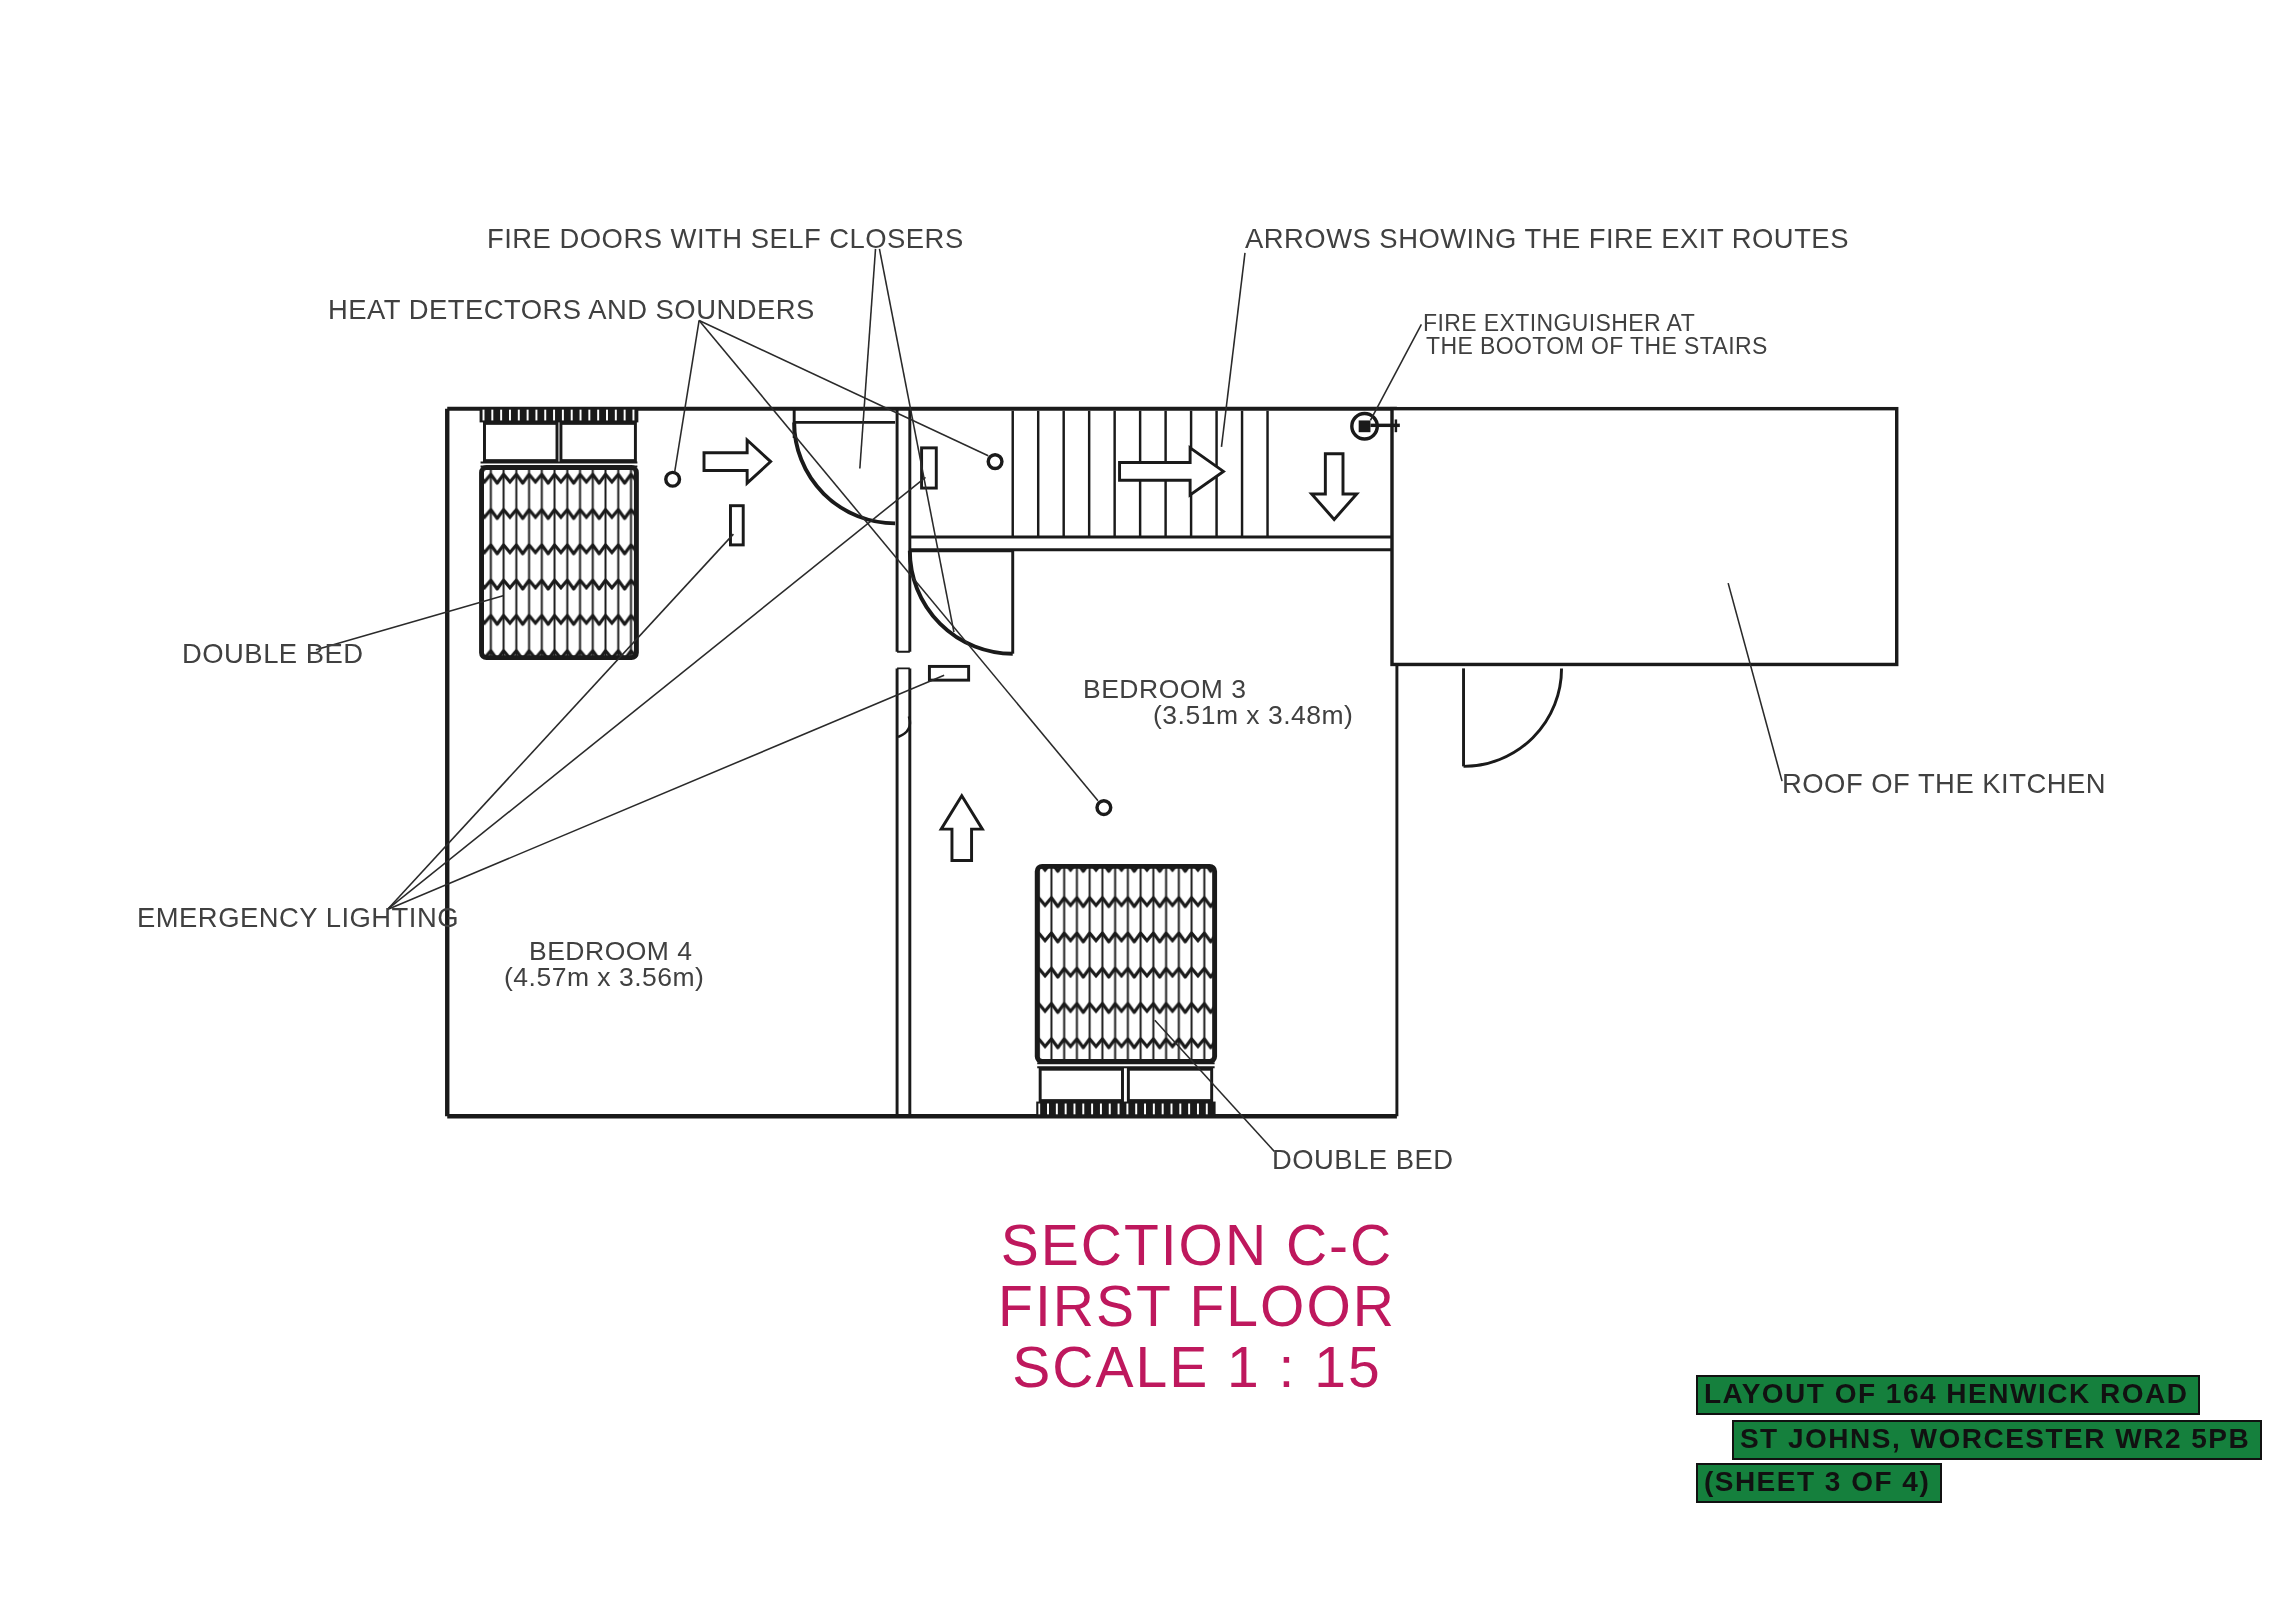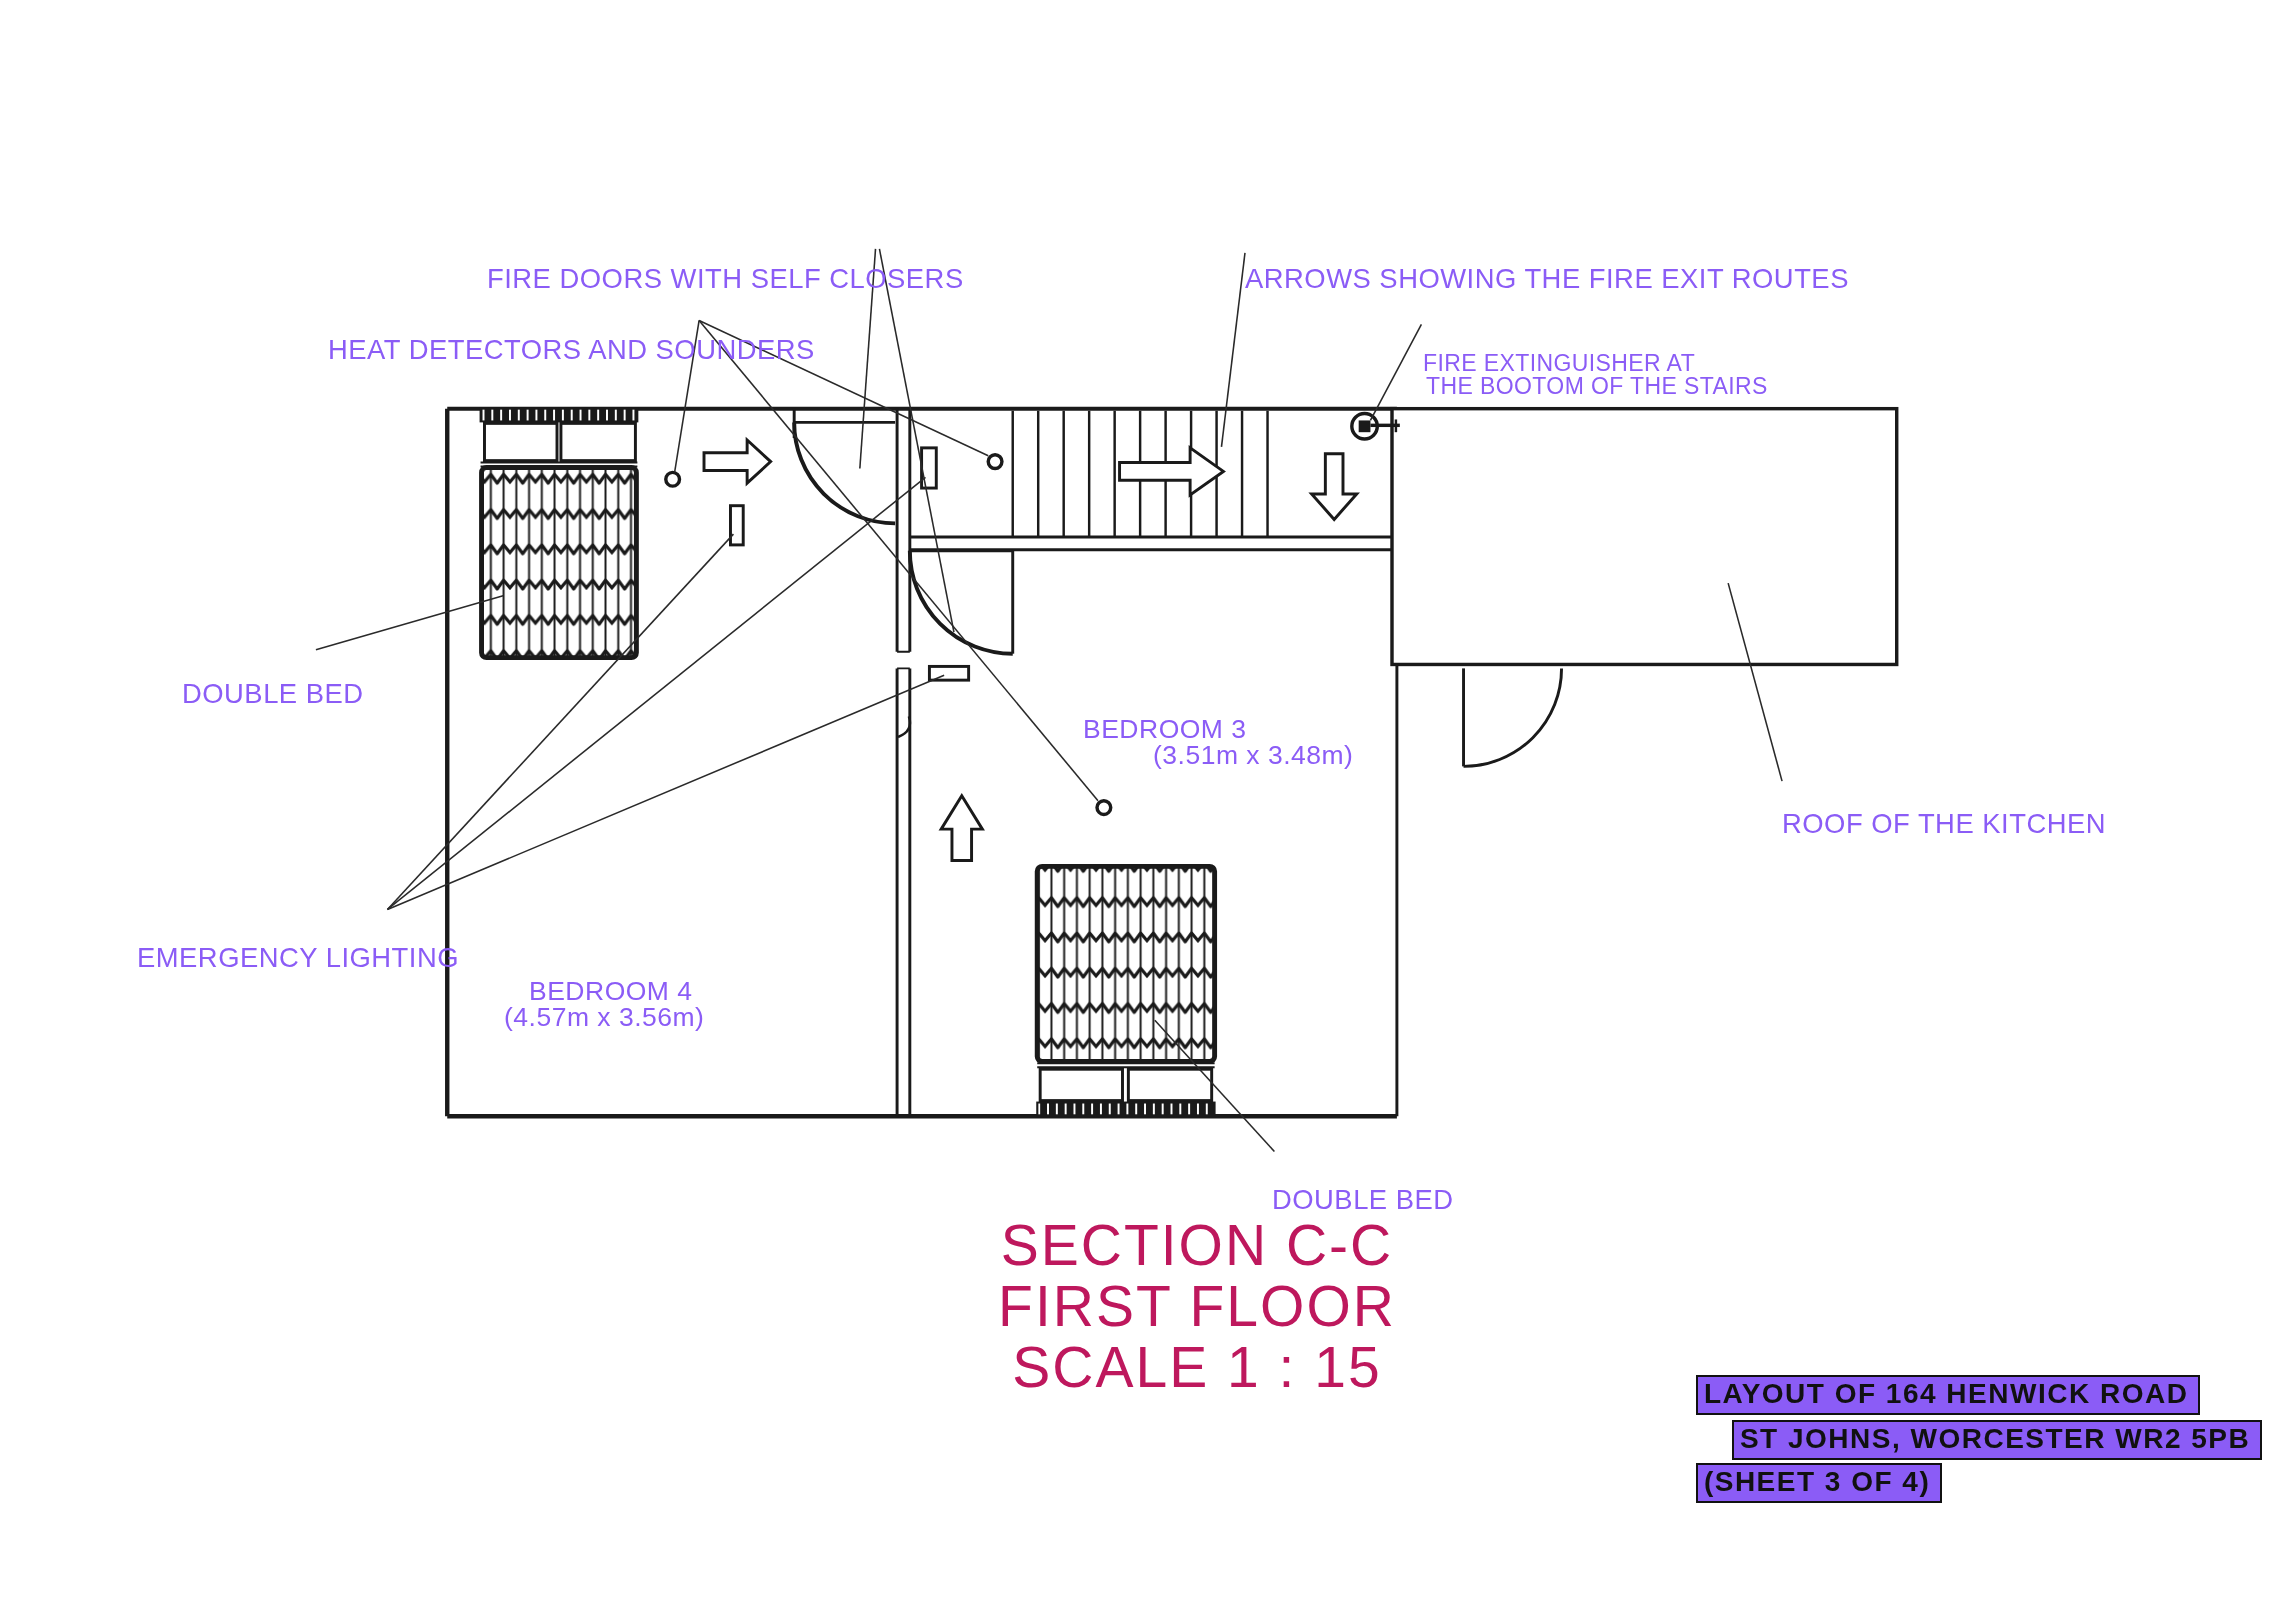--- a/index.html
+++ b/index.html
@@ -4,34 +4,33 @@
 <style>
   html,body { margin:0; padding:0; background:#fff; }
   #page {
     position:relative; width:2293px; height:1620px;
     background:#ffffff; overflow:hidden;
     font-family:"Liberation Sans", sans-serif; color:#1a1a1a;
   }
   #plan-svg { position:absolute; left:0; top:0; width:2293px; height:1620px; }
   .lbl {
     position:absolute; white-space:nowrap;
-    font-size:27.4px; letter-spacing:0.5px; color:#8b5cf6;
+    font-size:27.4px; letter-spacing:0.5px; color:#404040;
     line-height:1.05;
-    margin-top:40px;
   }
   .lbl-small { font-size:23px; line-height:23.5px; letter-spacing:0.4px; }
   .room-lbl { font-size:26.5px; }
   .title-stack {
     position:absolute; left:952px; top:1215px; width:490px;
     text-align:center; font-size:57px; letter-spacing:2px;
     line-height:61px; color:#be185d;
   }
   .addr { position:absolute; left:1696px; }
   .addr-box {
-    display:inline-block; border:2.9px solid #111; background:#8b5cf6;
+    display:inline-block; border:2.9px solid #111; background:#15803d;
     font-weight:bold; font-size:28px; letter-spacing:1.5px;
     padding:1px 9.8px 2.9px 5.9px; white-space:nowrap; color:#111;
   }
 </style>
 </head>
 <body>
 
 <div id="page">
 
   <svg id="plan-svg" viewBox="0 0 2339 1653">

